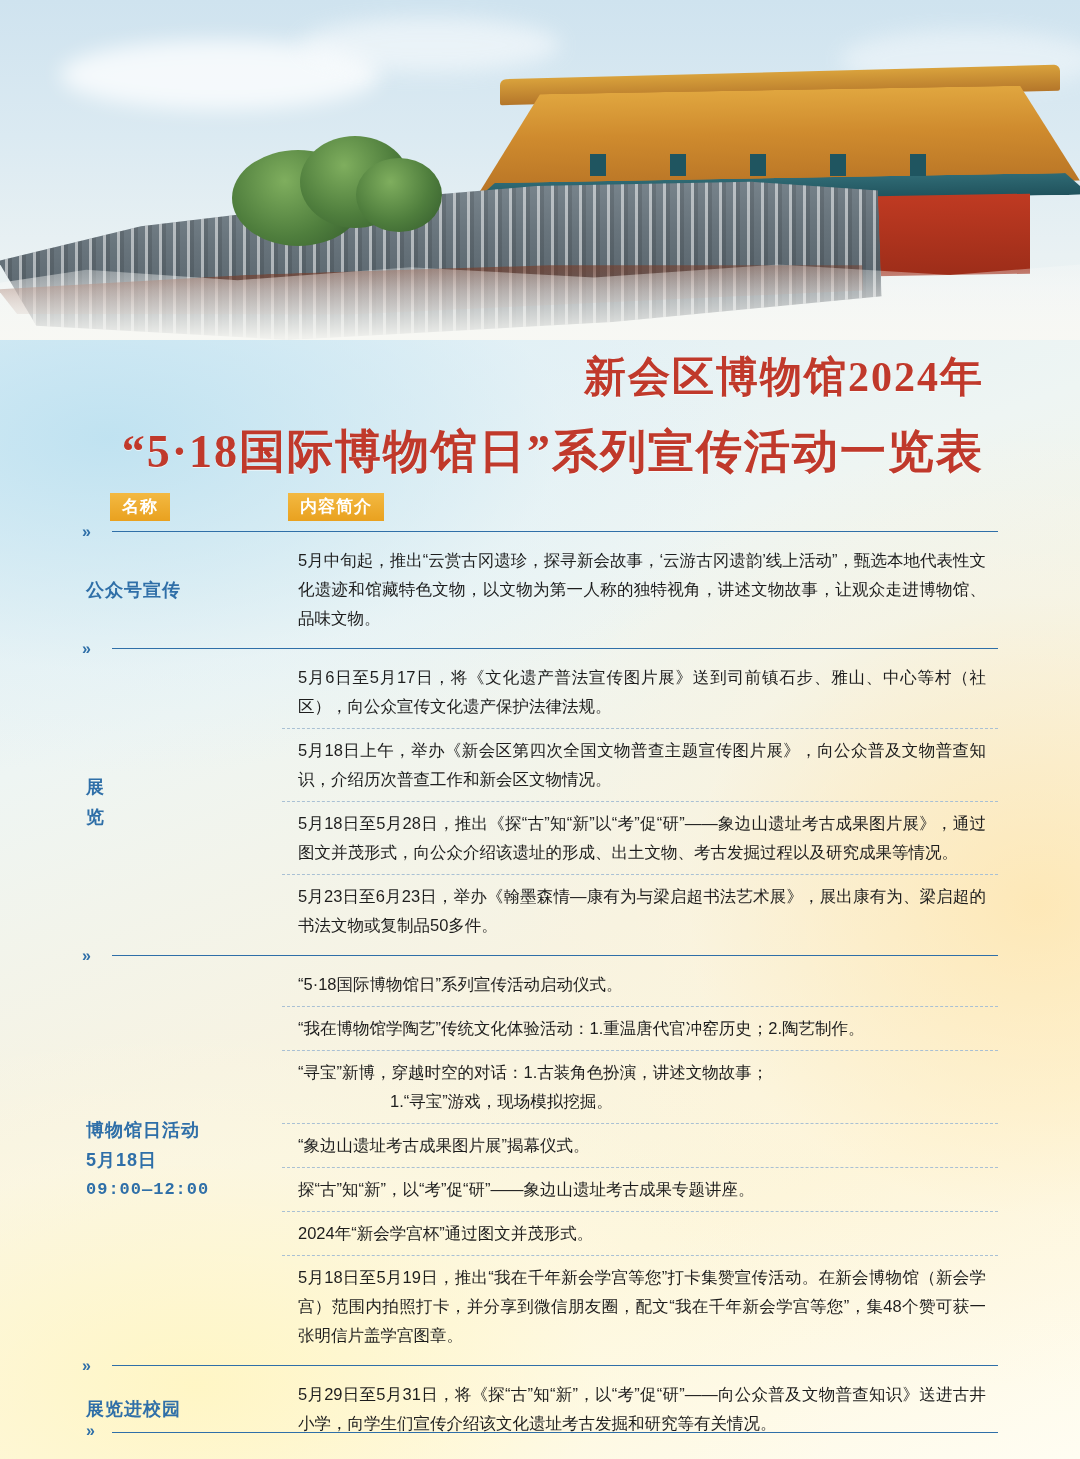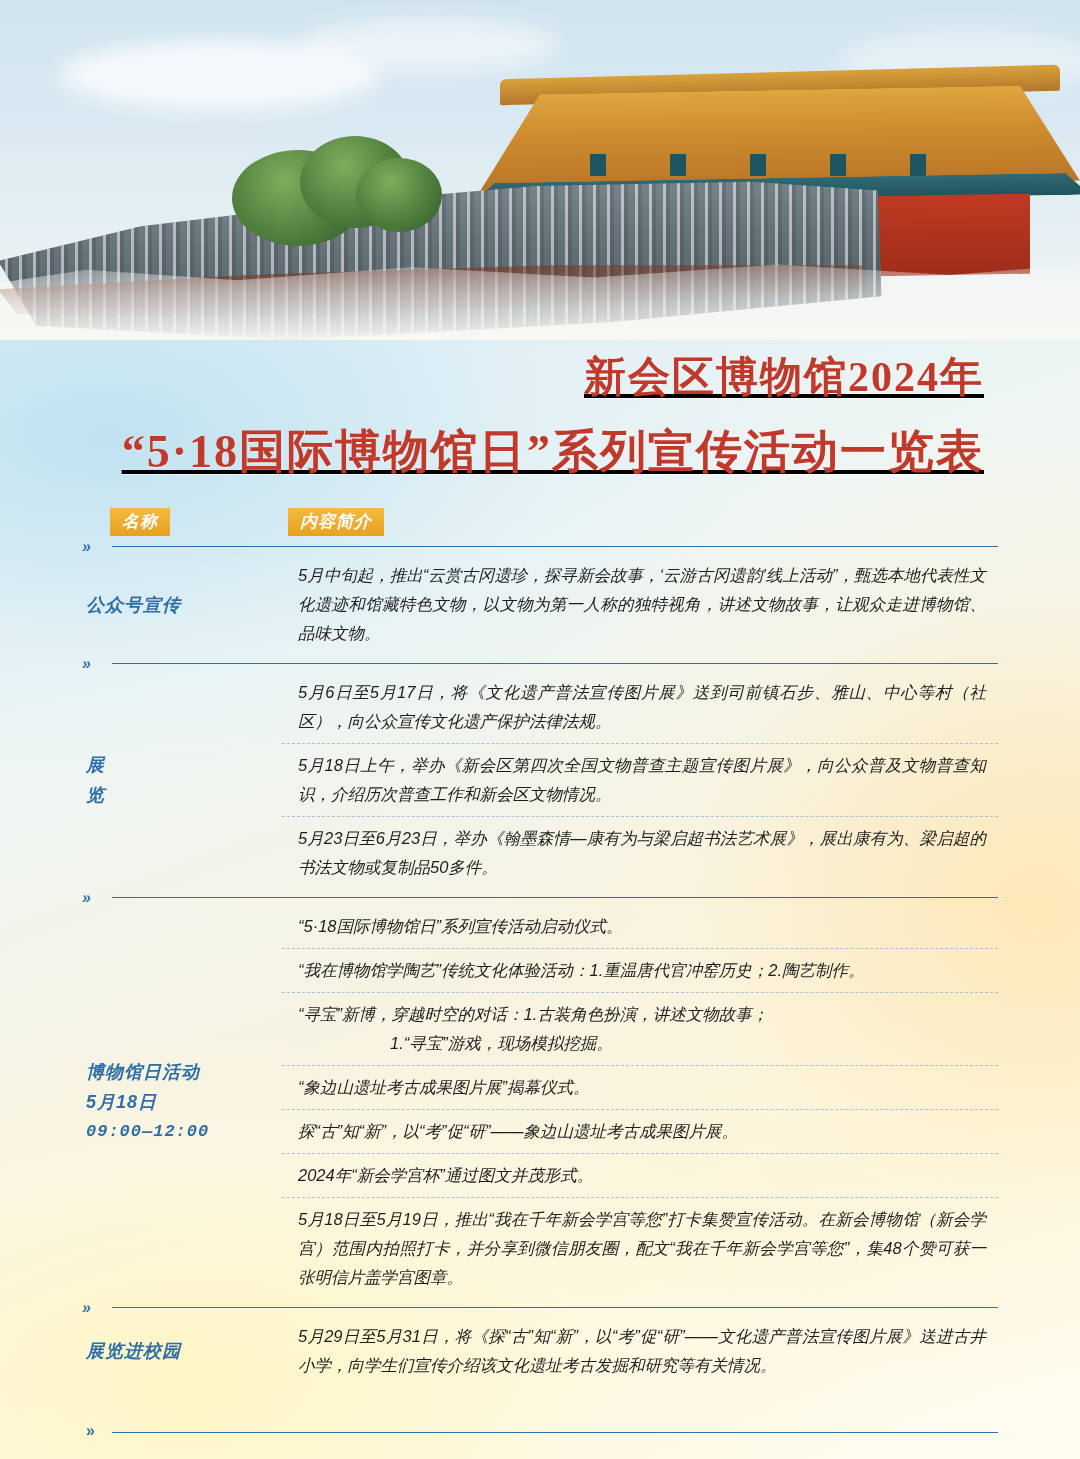--- a/index.html
+++ b/index.html
@@ -121,21 +121,20 @@
   }
 
   
   .title-wrap {
     position: absolute;
     left: 0; top: 352px;
     width: 1056px;
     text-align: right;
     padding-right: 72px;
     box-sizing: border-box;
-    text-decoration: underline;
   }
   .title1 {
     font-family: "Liberation Serif", "DejaVu Serif", serif;
     font-weight: bold;
     font-size: 42px;
     letter-spacing: 2px;
     color: #c0392b;
     text-shadow: 0 1px 0 rgba(255,255,255,0.6);
     line-height: 1.2;
   }
@@ -146,23 +145,22 @@
     letter-spacing: 2px;
     color: #c0392b;
     text-shadow: 0 1px 0 rgba(255,255,255,0.6);
     line-height: 1.3;
     margin-top: 20px;
   }
 
   
   .table {
     position: absolute;
-    left: 86px; top: 508px;
+    left: 86px; top: 493px;
     width: 912px;
-    font-style: italic;
   }
   .thead {
     display: flex;
     align-items: flex-start;
     height: 30px;
   }
   .th {
     background: linear-gradient(180deg,#f3b942,#e9a11f);
     color: #ffffff;
     font-size: 17px;
@@ -302,20 +300,21 @@
     </div>
 
     <div class="row">
       <div class="cell-name">
         <span class="name-line">展</span>
         <span class="name-line">览</span>
       </div>
       <div class="desc-col">
         <div class="sub first">5月6日至5月17日，将《文化遗产普法宣传图片展》送到司前镇石步、雅山、中心等村（社区），向公众宣传文化遗产保护法律法规。</div>
         <div class="sub">5月18日上午，举办《新会区第四次全国文物普查主题宣传图片展》，向公众普及文物普查知识，介绍历次普查工作和新会区文物情况。</div>
+        <div class="sub">5月18日至5月28日，推出《探“古”知“新”以“考”促“研”——象边山遗址考古成果图片展》，通过图文并茂形式，向公众介绍该遗址的形成、出土文物、考古发掘过程以及研究成果等情况。</div>
         <div class="sub">5月23日至6月23日，举办《翰墨森情—康有为与梁启超书法艺术展》，展出康有为、梁启超的书法文物或复制品50多件。</div>
       </div>
     </div>
 
     <div class="divider solid">
       <span class="chev">»</span>
     </div>
 
     <div class="row">
       <div class="cell-name">
@@ -324,36 +323,36 @@
         <span class="name-line name-mono">09:00—12:00</span>
       </div>
       <div class="desc-col">
         <div class="sub first">“5·18国际博物馆日”系列宣传活动启动仪式。</div>
         <div class="sub">“我在博物馆学陶艺”传统文化体验活动：1.重温唐代官冲窑历史；2.陶艺制作。</div>
         <div class="sub">
           <span>“寻宝”新博，穿越时空的对话：1.古装角色扮演，讲述文物故事；</span>
           <span class="indent2">1.“寻宝”游戏，现场模拟挖掘。</span>
         </div>
         <div class="sub">“象边山遗址考古成果图片展”揭幕仪式。</div>
-        <div class="sub">探“古”知“新”，以“考”促“研”——象边山遗址考古成果图片展。</div>
+        <div class="sub">探“古”知“新”，以“考”促“研”——象边山遗址考古成果专题讲座。</div>
         <div class="sub">2024年“新会学宫杯”通过图文并茂形式。</div>
         <div class="sub">5月18日至5月19日，推出“我在千年新会学宫等您”打卡集赞宣传活动。在新会博物馆（新会学宫）范围内拍照打卡，并分享到微信朋友圈，配文“我在千年新会学宫等您”，集48个赞可获一张明信片盖学宫图章。</div>
       </div>
     </div>
 
     <div class="divider solid">
       <span class="chev">»</span>
     </div>
 
     <div class="row">
       <div class="cell-name">
         <span class="name-line">展览进校园</span>
       </div>
       <div class="desc-col vcenter">
-        <div class="sub first">5月29日至5月31日，将《探“古”知“新”，以“考”促“研”——文化遗产普法宣传图片展》送进古井小学，向学生们宣传介绍该文化遗址考古发掘和研究等有关情况。</div>
+        <div class="sub first">5月29日至5月31日，将《探“古”知“新”，以“考”促“研”——向公众普及文物普查知识》送进古井小学，向学生们宣传介绍该文化遗址考古发掘和研究等有关情况。</div>
       </div>
     </div>
 
   </div>
 
   <div class="bottom-chev">»</div>
   <div class="bottom-rule"></div>
 
 </div>
 

